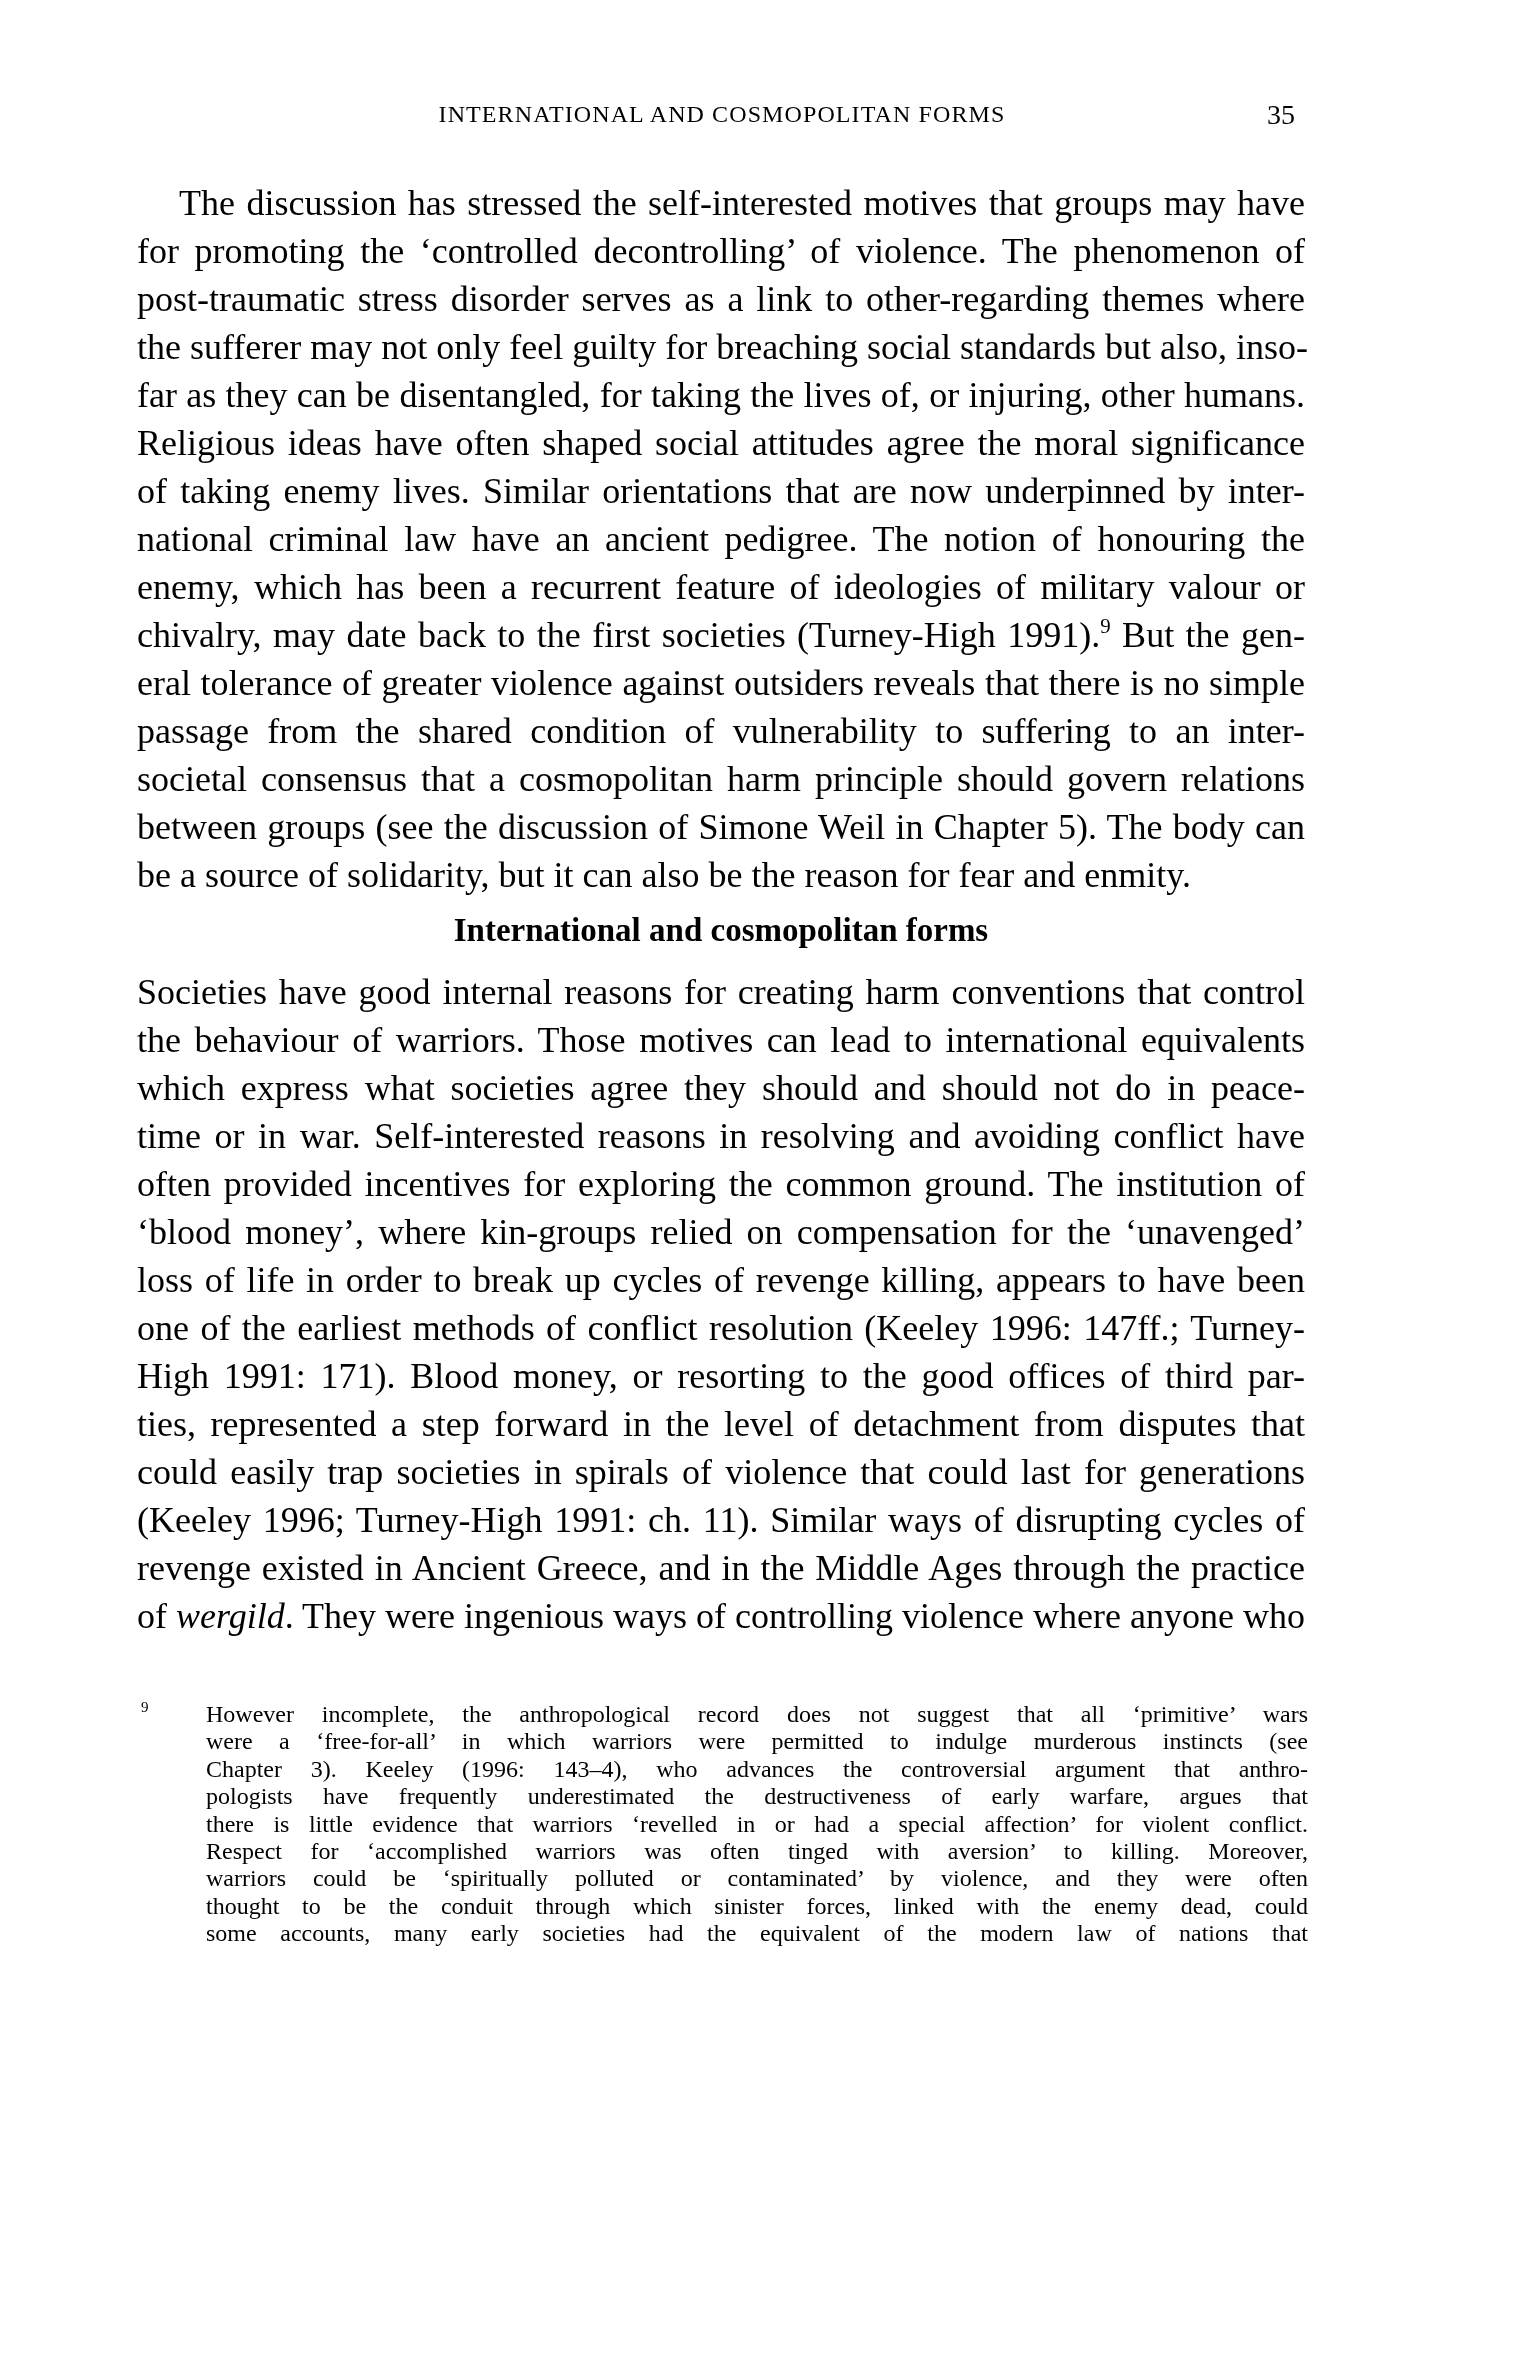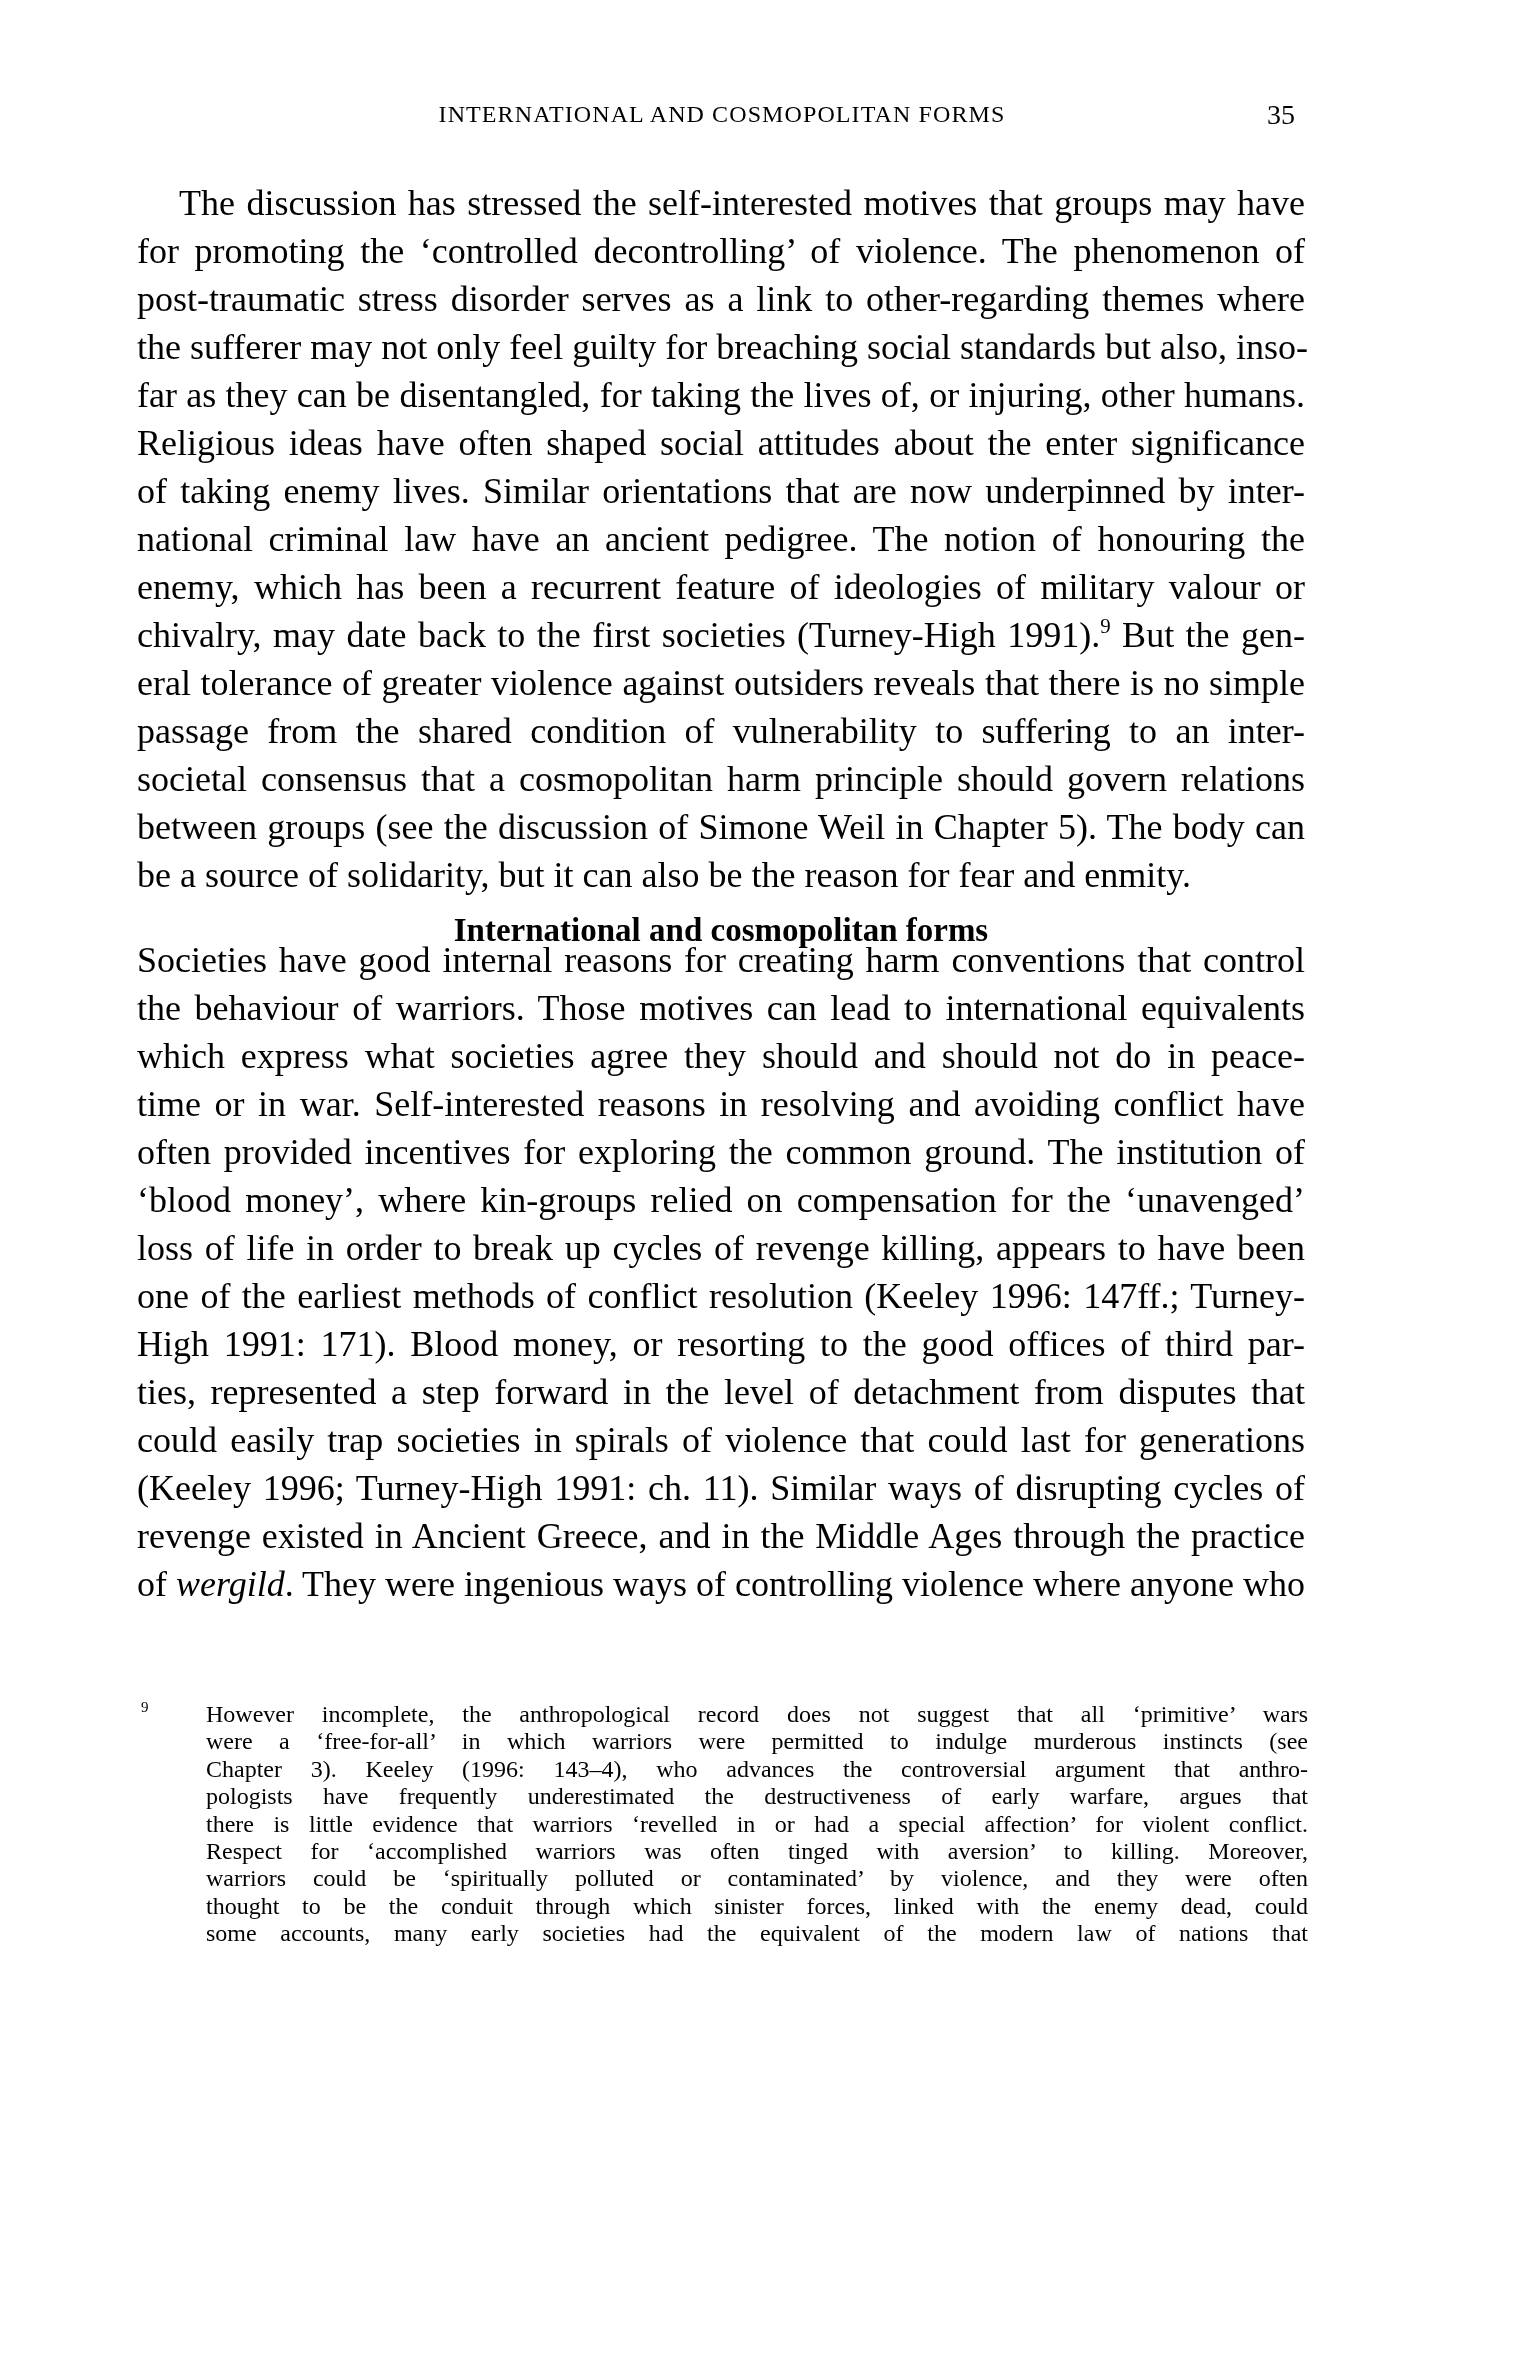--- a/index.html
+++ b/index.html
@@ -6,42 +6,42 @@
   body { width: 1535px; height: 2377px; position: relative; overflow: hidden; color: #000; font-family: "Liberation Serif", "DejaVu Serif", serif; }
   .page { position: absolute; left: 0; top: 0; width: 1535px; height: 2377px; background: #fff; }
   .running-head { position: absolute; top: 100px; left: 361px; width: 722px; font-size: 24px; letter-spacing: 1.1px; text-align: center; white-space: nowrap; line-height: 29px; }
   .page-number { position: absolute; top: 100px; left: 1267px; width: 39px; text-align: left; font-size: 28px; line-height: 29px; }
   .block { position: absolute; left: 137px; width: 1168px; }
   .line { display: block; height: 40px; line-height: 40px; font-size: 36px; white-space: nowrap; text-align: justify; text-align-last: justify; overflow: visible; margin-top: 8px; }
   .line.last { text-align-last: left; }
   .line.indent { padding-left: 42px; }
   #para1 { top: 175px; }
   .heading { position: absolute; left: 137px; width: 1168px; top: 911px; text-align: center; font-size: 33px; font-weight: bold; line-height: 39px; }
-  #para2 { top: 932px; }
+  #para2 { top: 964px; }
   .fn-block { position: absolute; left: 174px; width: 1134px; top: 1701px; }
   .fn-line { display: block; height: 27.4px; line-height: 27.4px; font-size: 24px; white-space: nowrap; text-align: justify; text-align-last: justify; margin-left: 32px; }
   .fn-line.last { text-align-last: left; }
   .fn-marker { position: absolute; left: 141px; top: 1698px; font-size: 15px; line-height: 18px; }
   sup { font-size: 0.58em; line-height: 0; vertical-align: 0.65em; }
   i { font-style: italic; }
 </style>
 </head>
 <body>
 
 <div class="page">
   <div class="running-head">INTERNATIONAL AND COSMOPOLITAN FORMS</div>
   <div class="page-number">35</div>
 
   <div class="block" id="para1">
       <span class="line indent" style="">The discussion has stressed the self-interested motives that groups may have</span>
       <span class="line" style="">for promoting the ‘controlled decontrolling’ of violence. The phenomenon of</span>
       <span class="line" style="">post-traumatic stress disorder serves as a link to other-regarding themes where</span>
       <span class="line" style="">the sufferer may not only feel guilty for breaching social standards but also, inso-</span>
       <span class="line" style="">far as they can be disentangled, for taking the lives of, or injuring, other humans.</span>
-      <span class="line" style="">Religious ideas have often shaped social attitudes about the enter significance</span>
+      <span class="line" style="">Religious ideas have often shaped social attitudes agree the moral significance</span>
       <span class="line" style="">of taking enemy lives. Similar orientations that are now underpinned by inter-</span>
       <span class="line" style="">national criminal law have an ancient pedigree. The notion of honouring the</span>
       <span class="line" style="">enemy, which has been a recurrent feature of ideologies of military valour or</span>
       <span class="line" style="">chivalry, may date back to the first societies (Turney-High 1991).<sup>9</sup> But the gen-</span>
       <span class="line" style="">eral tolerance of greater violence against outsiders reveals that there is no simple</span>
       <span class="line" style="">passage from the shared condition of vulnerability to suffering to an inter-</span>
       <span class="line" style="">societal consensus that a cosmopolitan harm principle should govern relations</span>
       <span class="line" style="">between groups (see the discussion of Simone Weil in Chapter 5). The body can</span>
       <span class="line last" style="">be a source of solidarity, but it can also be the reason for fear and enmity.</span>
     </div>

